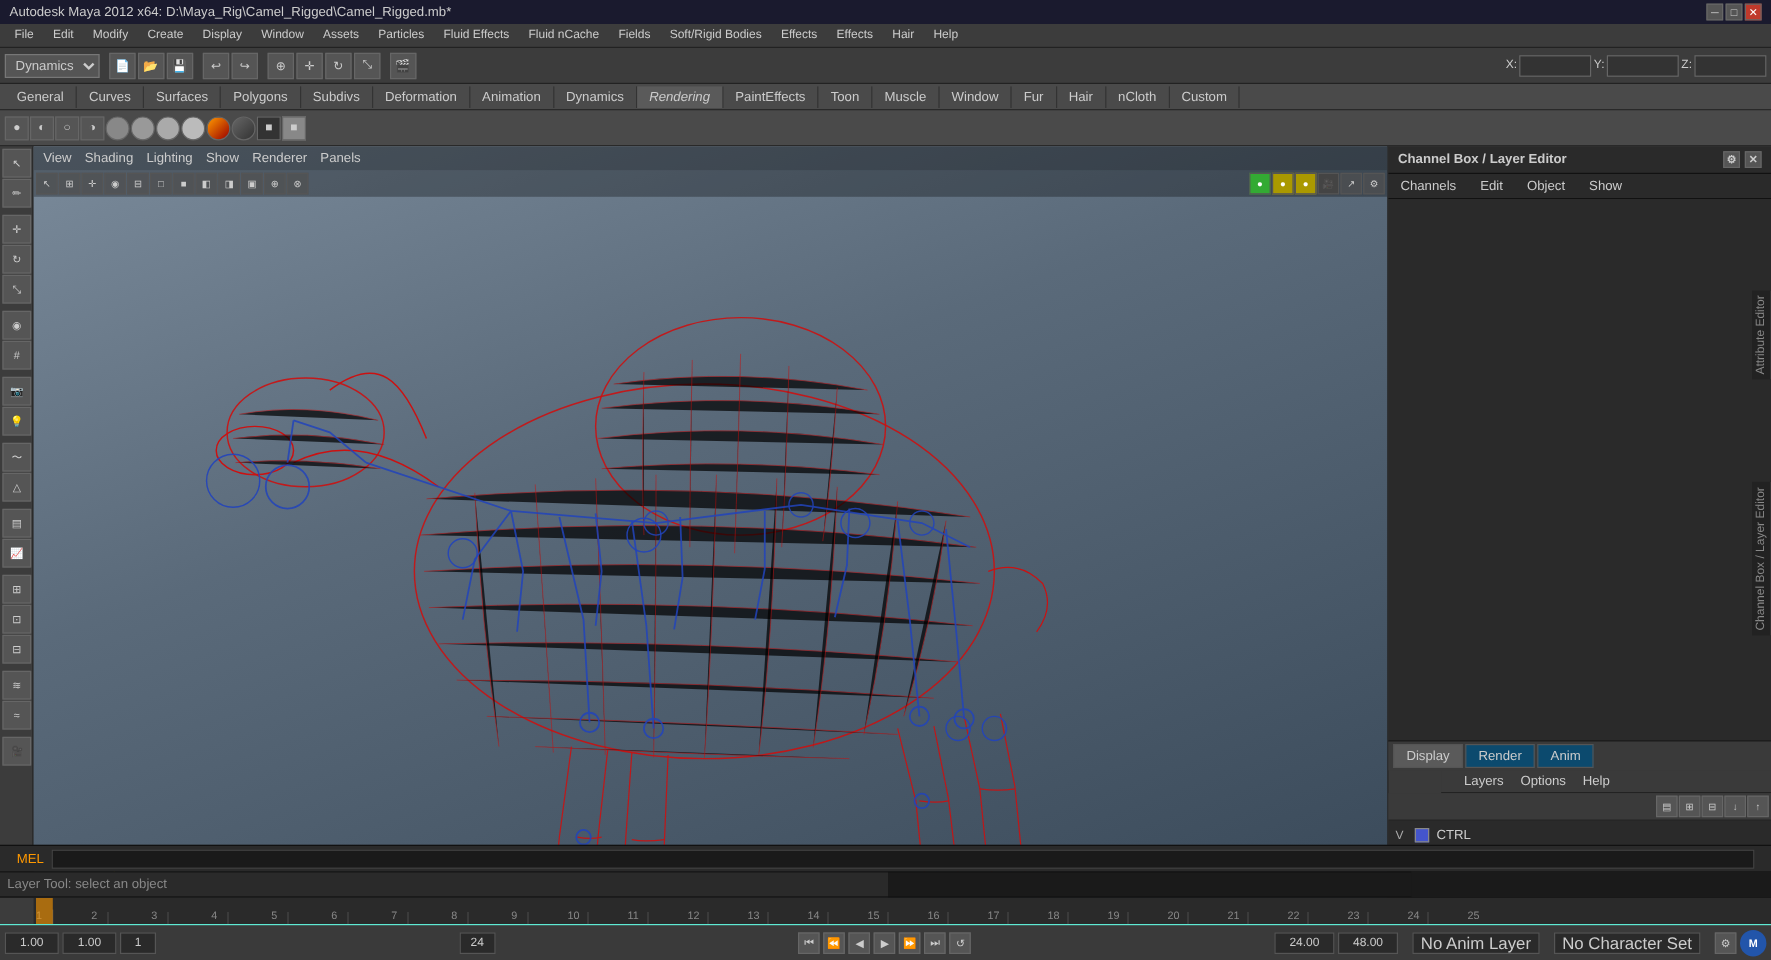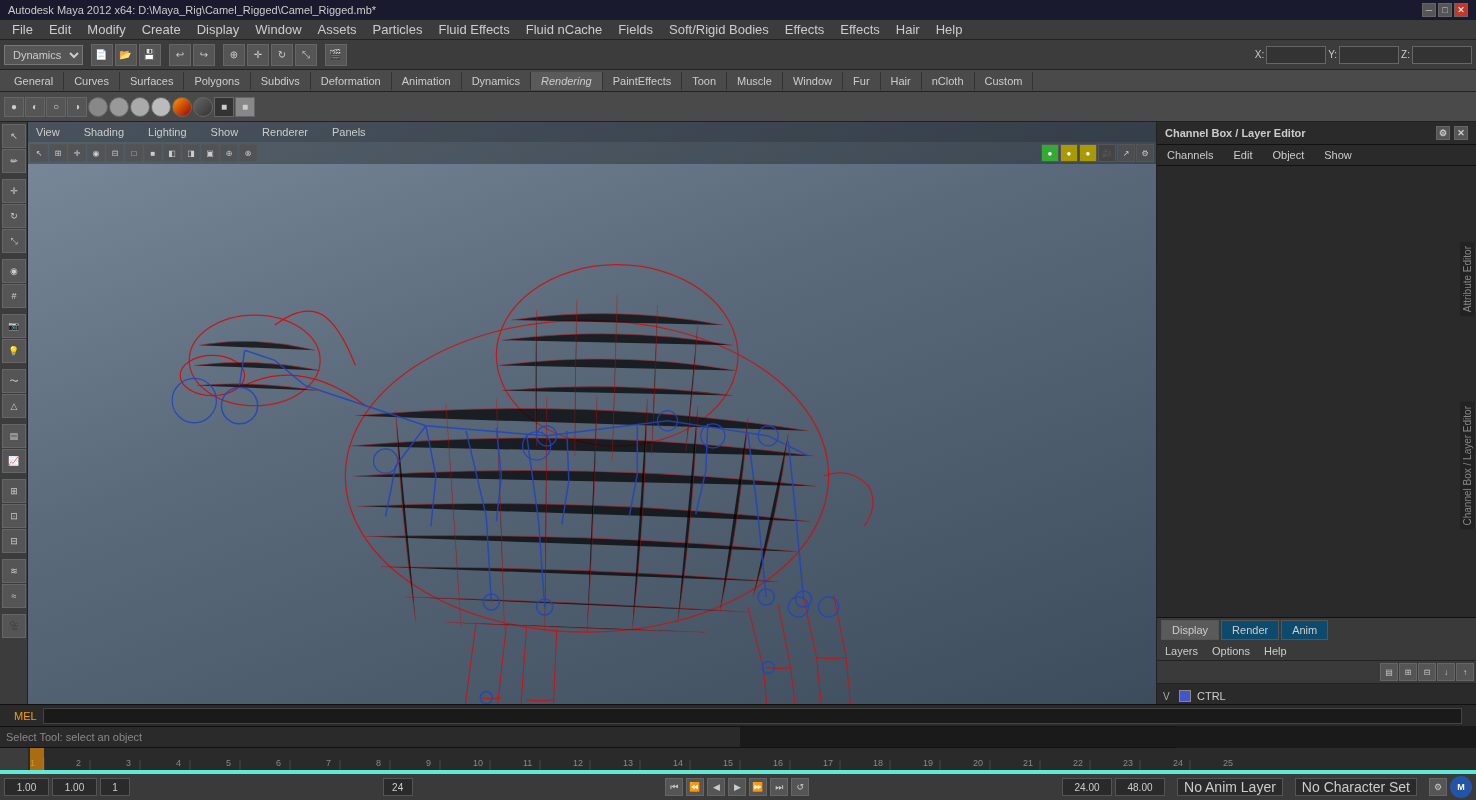--- a/index.html
+++ b/index.html
@@ -44,21 +44,21 @@
       background: #3c3c3c;
       height: 20px;
       display: flex;
       align-items: center;
       padding: 0 4px;
       border-bottom: 1px solid #222;
     }
     .menu-item {
       padding: 2px 8px;
       cursor: pointer;
-      font-size: 13px;
+      font-size: 10px;
       color: #ccc;
     }
 
     
     #toolbar-area {
       background: #3c3c3c;
       height: 30px;
       display: flex;
       align-items: center;
       padding: 0 4px;
@@ -141,21 +141,21 @@
       overflow: hidden;
     }
     #viewport-toolbar {
       position: absolute;
       top: 0; left: 0; right: 0;
       height: 20px;
       background: rgba(0,0,0,0.4);
       display: flex;
       align-items: center;
       padding: 0 4px;
-      gap: 16px;
+      gap: 3px;
       z-index: 10;
     }
     .vp-menu {
       color: #ccc;
       font-size: 11px;
       cursor: pointer;
       padding: 2px 4px;
     }
     #viewport-icons {
       position: absolute;
@@ -234,23 +234,24 @@
       font-size: 11px;
       cursor: pointer;
       color: #ccc;
       background: #0c4a6e;
       border: 1px solid #555;
     }
     .le-tab.active { background: #5a5a5a; }
     #layer-editor-menu {
       display: flex;
       background: #3a3a3a;
-      padding: 1px 4px;
+      padding: 1px 15px;
       gap: 6px;
       border-bottom: 1px solid #222;
+      margin-left: 44px;
     }
     .le-menu {
       padding: 2px 4px;
       font-size: 11px;
       cursor: pointer;
       color: #ccc;
     }
     #layer-editor-icons {
       display: flex;
       background: #3a3a3a;
@@ -755,21 +756,21 @@
           <line x1="1112" y1="12" x2="1112" y2="22" stroke="#666" stroke-width="0.5"></line>
         <text x="1145" y="18">24</text>
           <line x1="1162" y1="12" x2="1162" y2="22" stroke="#666" stroke-width="0.5"></line>
         <text x="1195" y="18">25</text>
 
         <rect x="2" y="0" width="14" height="22" fill="#ff9900" opacity="0.6"></rect>
       </g>
     </svg>
   </div>
 
-  <div style="height:30px;background:#3a3a3a;display:flex;align-items:center;padding:0 4px;gap:3px;border-top:4px solid #5eead4;">
+  <div style="height:30px;background:#3a3a3a;display:flex;align-items:center;padding:0 4px;gap:3px;border-top:1px solid #5eead4;">
     <input class="tc-input" value="1.00" style="width: 45px;">
     <input class="tc-input" value="1.00" style="width: 45px;">
     <input class="tc-input" value="1" style="width: 30px;">
     <div style="flex:1;"></div>
     <input class="tc-input" value="24" style="width: 30px;">
     <div style="flex:1;"></div>
 
     <div class="tc-btn">⏮</div>
     <div class="tc-btn">⏪</div>
     <div class="tc-btn">◀</div>
@@ -785,21 +786,21 @@
     <div style="width:6px;"></div>
     <div class="tc-text">No Character Set</div>
     <div style="width:6px;"></div>
     <div class="tc-btn">⚙</div>
 
     <div style="width:22px;height:22px;background:#2255aa;border-radius:50%;display:flex;align-items:center;justify-content:center;color:#fff;font-size:9px;font-weight:bold;">M</div>
   </div>
 </div>
 
 <div style="position:absolute;bottom:52px;left:0;width:740px;height:22px;background:#2a2a2a;display:flex;align-items:center;padding:0 6px;border-top:1px solid #111;border-bottom:1px solid #111;">
-  <span style="font-size:11px;color:#888;">Select Tool: select an object</span>
+  <span style="font-size:11px;color:#888;">Layer Tool: select an object</span>
 </div>
 <div style="position:absolute;bottom:52px;left:740px;right:0;height:22px;background:#1a1a1a;display:flex;align-items:center;padding:0 6px;border-top:1px solid #111;border-bottom:1px solid #111;">
 </div>
 <div style="position:absolute;bottom:52px;right:0;height:22px;width:300px;background:#1a1a1a;display:flex;align-items:center;padding:0 6px;">
 </div>
 
 <div style="position:absolute;bottom:74px;left:0;right:0;height:22px;background:#2a2a2a;display:flex;align-items:center;padding:0 14px;border-top:1px solid #111;">
   <span class="mel-label">MEL</span>
   <input class="mel-input" placeholder="" value="" style="">
 </div>

